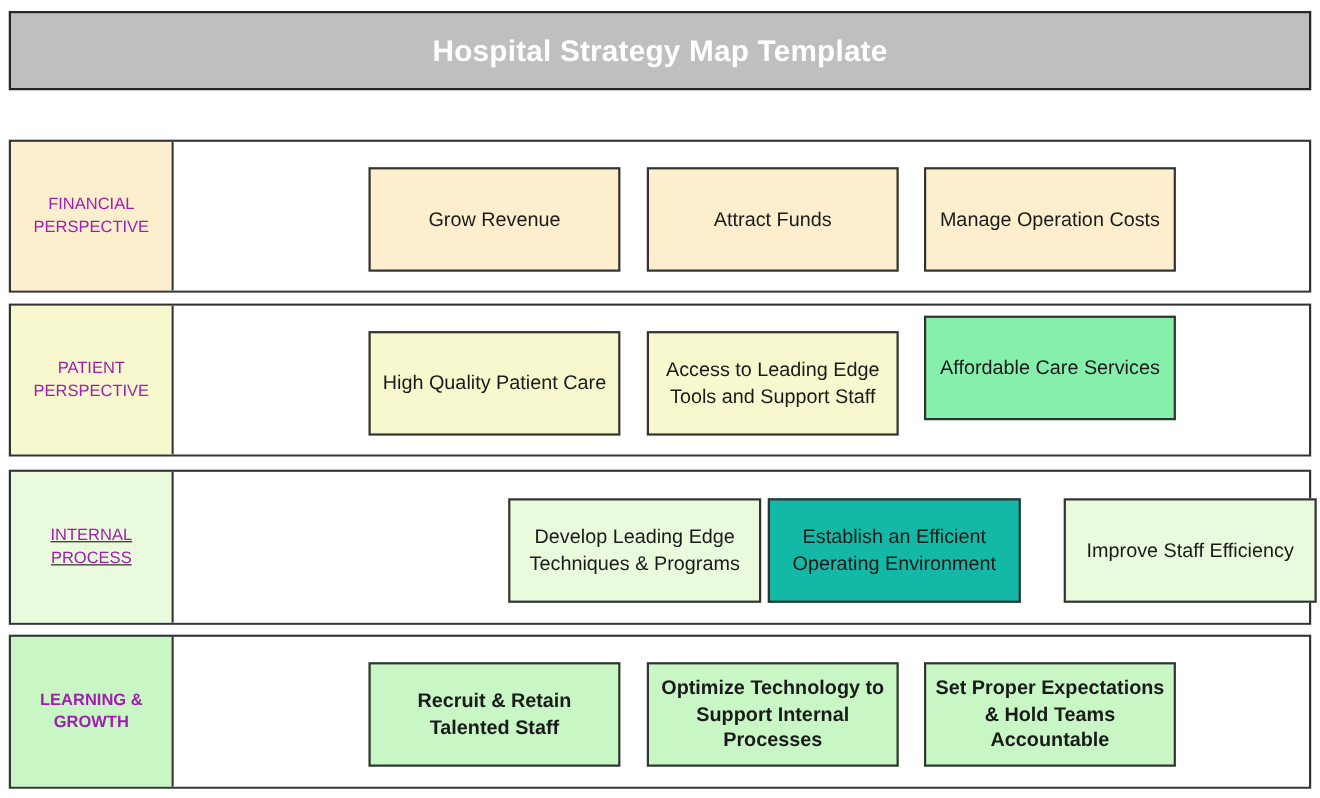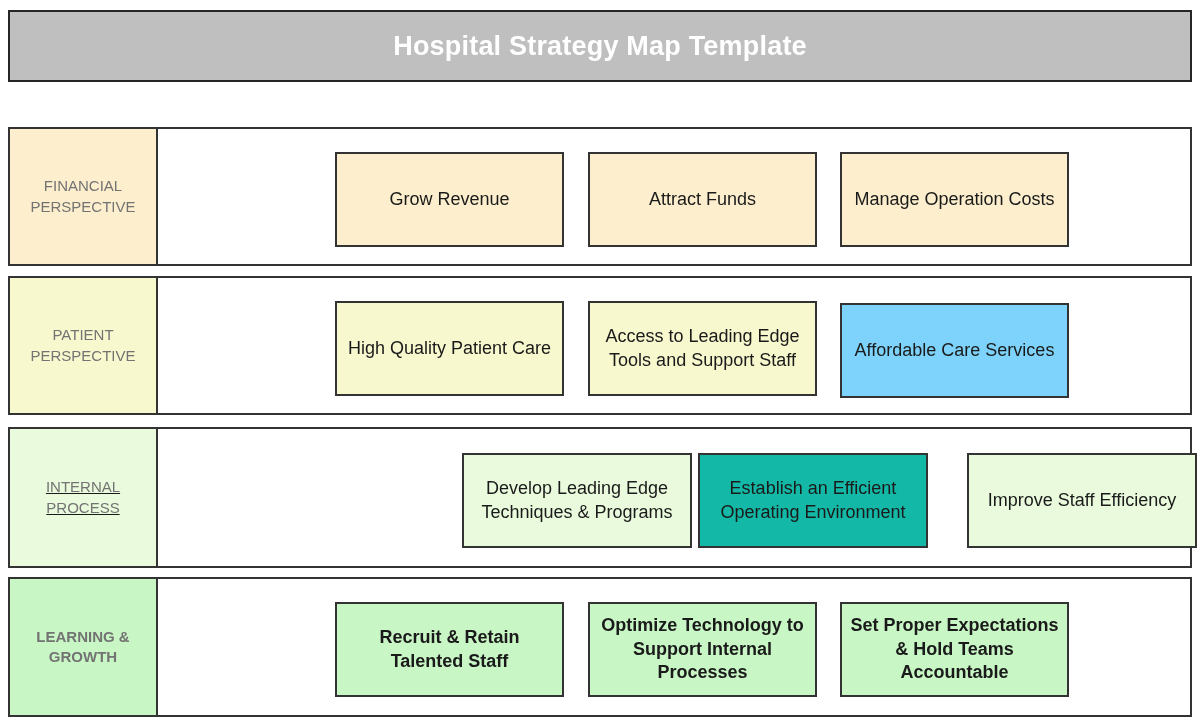--- a/index.html
+++ b/index.html
@@ -57,21 +57,21 @@
   .row-label {
     flex: 0 0 148px;
     border-right: 2px solid #333333;
     box-sizing: border-box;
     display: flex;
     align-items: center;
     justify-content: center;
     text-align: center;
     font-size: 15px;
     line-height: 1.35;
-    color: #737373;
+    color: #a21caf;
   }
 
   .row-cards {
     flex: 1 1 auto;
     position: relative;
     background: #ffffff;
   }
 
   .card {
     position: absolute;
@@ -120,21 +120,21 @@
   <div class="row row-patient">
     <div class="row-label" style="background: rgb(247, 248, 206);">
       <div>
         <div>PATIENT</div>
         <div>PERSPECTIVE</div>
       </div>
     </div>
     <div class="row-cards">
       <div class="card" style="left: 152px; top: 23px; width: 229px; height: 95px; background: rgb(247, 248, 206);">High Quality Patient Care</div>
       <div class="card" style="left: 405px; top: 23px; width: 229px; height: 95px; background: rgb(247, 248, 206);">Access to Leading Edge Tools and Support Staff</div>
-      <div class="card" style="left: 657px; top: 25px; width: 229px; height: 95px; background: #7dd3fc;">Affordable Care Services</div>
+      <div class="card" style="left: 657px; top: 9px; width: 229px; height: 95px; background: #86efac;">Affordable Care Services</div>
     </div>
   </div>
 
   <div class="row row-internal">
     <div class="row-label" style="background: rgb(234, 250, 220);">
       <div>
         <div>INTERNAL</div>
         <div>PROCESS</div>
       </div>
     </div>

